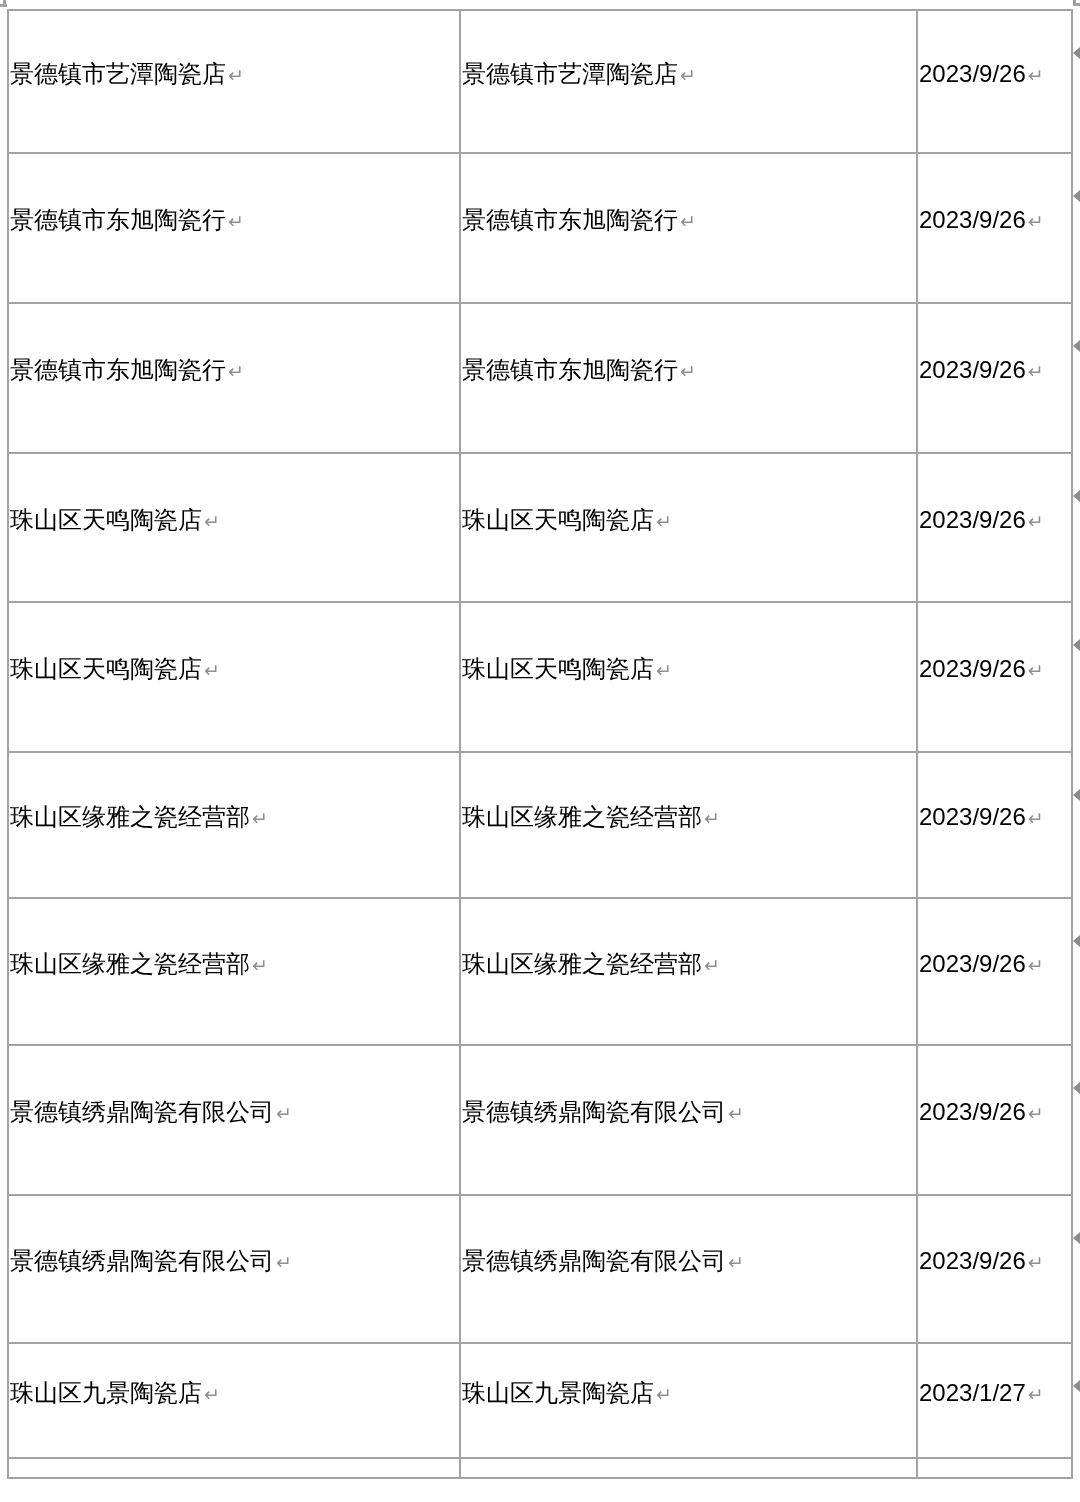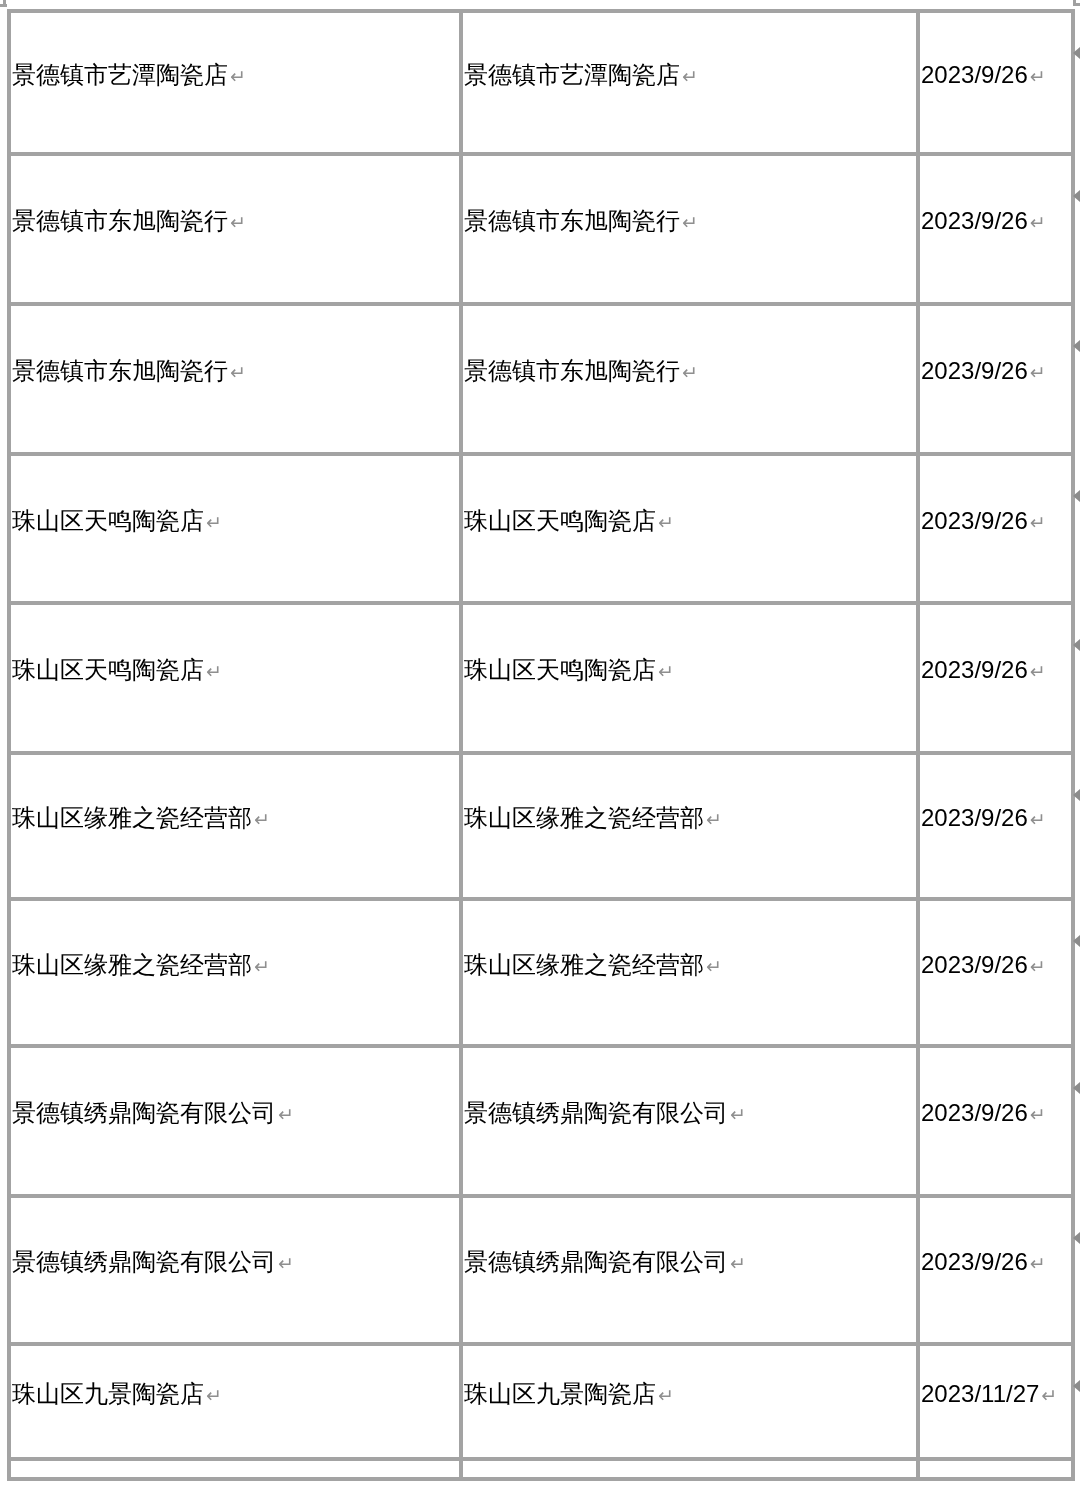--- a/index.html
+++ b/index.html
@@ -5,21 +5,21 @@
   html,body{margin:0;padding:0;background:#fff;}
   .screen{
     position:relative;width:1080px;height:1502px;background:#fff;overflow:hidden;
     font-family:"Liberation Sans","DejaVu Sans",sans-serif;
   }
   table.doc{
     position:absolute;left:7px;top:9px;width:1064px;
     border-collapse:collapse;table-layout:fixed;
   }
   table.doc td{
-    border:4px solid #a3a3a3;vertical-align:middle;
+    border:2px solid #a3a3a3;vertical-align:middle;
     padding:0 0 16px 1px;font-size:24px;color:#000;line-height:1.15;
     overflow:hidden;white-space:nowrap;
   }
   .pilcrow{color:#8f8f8f;font-size:19px;margin-left:2px;vertical-align:baseline;}
   .row-end-marker{
     position:absolute;left:1073px;width:0;height:0;
     border-top:6px solid transparent;border-bottom:6px solid transparent;
     border-right:7px solid #8c8c8c;
   }
   .corner-mark{position:absolute;background:#a0a0a0;}
@@ -86,21 +86,21 @@
           <td><span>2023/9/26</span><span class="pilcrow">↵</span></td>
         </tr>
         <tr style="height: 148px;">
           <td><span>景德镇绣鼎陶瓷有限公司</span><span class="pilcrow">↵</span></td>
           <td><span>景德镇绣鼎陶瓷有限公司</span><span class="pilcrow">↵</span></td>
           <td><span>2023/9/26</span><span class="pilcrow">↵</span></td>
         </tr>
         <tr style="height: 115px;">
           <td><span>珠山区九景陶瓷店</span><span class="pilcrow">↵</span></td>
           <td><span>珠山区九景陶瓷店</span><span class="pilcrow">↵</span></td>
-          <td><span>2023/11/27</span><span class="pilcrow">↵</span></td>
+          <td><span>2023/1/27</span><span class="pilcrow">↵</span></td>
         </tr>
         <tr style="height: 20px;">
           <td></td>
           <td></td>
           <td></td>
         </tr>
       </tbody>
   </table>
 
   <div id="markers">

